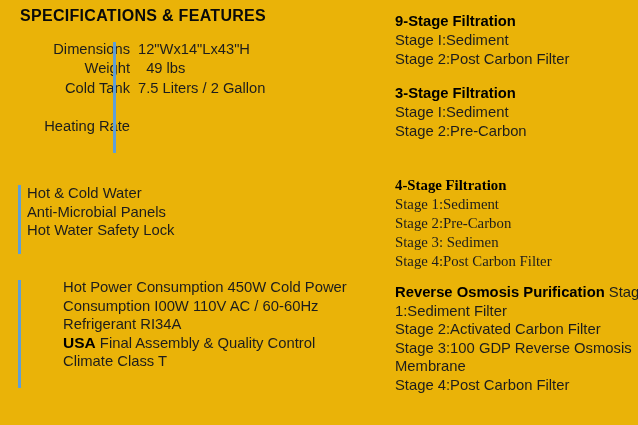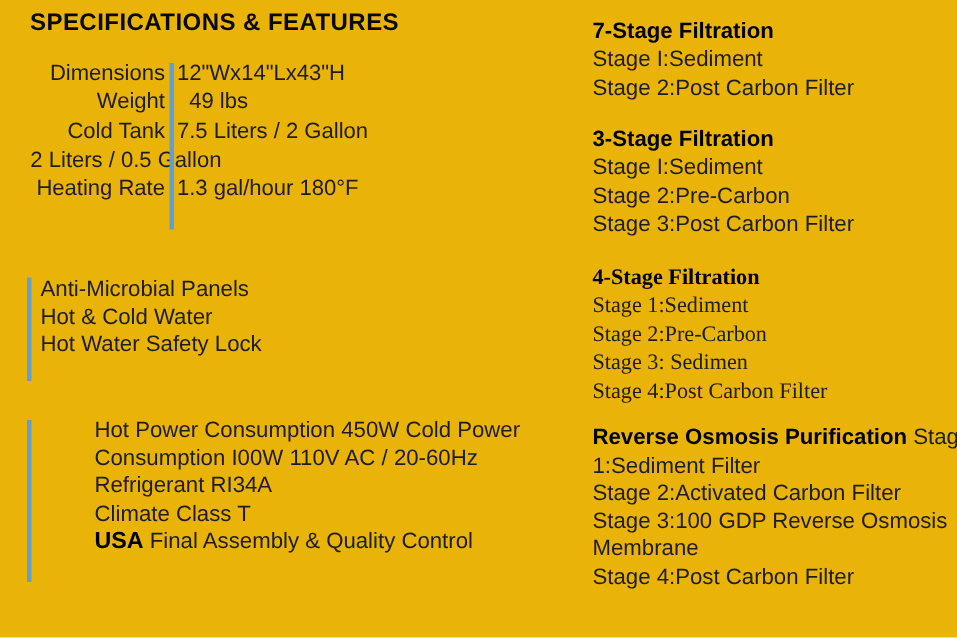--- a/index.html
+++ b/index.html
@@ -7,21 +7,21 @@
     position:relative;width:638px;height:425px;background:#eab308;overflow:hidden;
     font-family:"Liberation Sans",sans-serif;color:#1d1d1d;
   }
   .title{
     position:absolute;left:20px;top:7px;
     font-size:16px;font-weight:bold;color:#0a0a0a;letter-spacing:.3px;
     white-space:nowrap;
   }
   
   .spec-table{position:absolute;left:0;top:40px;font-size:14.7px;}
-  .spec-row{display:flex;height:19.3px;line-height:19.3px;}
+  .spec-row{display:flex;height:19.3px;line-height:19.3px;padding-left:20px;}
   .spec-label{width:110px;text-align:right;white-space:nowrap;}
   .spec-value{padding-left:8px;white-space:pre;}
   .spec-bar{position:absolute;left:113px;top:2px;width:3px;height:111px;background:#5f9fd6;}
   
   .side-bar{position:absolute;width:3px;background:#5f9fd6;}
   .bar-features{left:18px;top:185px;height:69px;}
   .bar-power{left:18px;top:280px;height:108px;}
   
   .feature-list{position:absolute;left:27px;top:184px;font-size:14.8px;line-height:18.6px;white-space:nowrap;}
   .power-list{position:absolute;left:27px;top:278px;font-size:14.8px;line-height:18.6px;white-space:nowrap;margin-left:36px;}
@@ -51,55 +51,52 @@
     </div>
     <div class="spec-row">
       <span class="spec-label">Weight</span>
       <span class="spec-value">  49 lbs</span>
     </div>
     <div class="spec-row">
       <span class="spec-label">Cold Tank</span>
       <span class="spec-value">7.5 Liters / 2 Gallon</span>
     </div>
     <div class="spec-row">
-      <span class="spec-value">   2 Liters / 0.5 Gallon</span>
     </div>
     <div class="spec-row">
       <span class="spec-label">Heating Rate</span>
-      <span class="spec-value">1.3 gal/hour 180°F</span>
     </div>
   </div>
 
   <div class="side-bar bar-features"></div>
   <div class="feature-list">
+    <div class="feat-line">Hot &amp; Cold Water</div>
     <div class="feat-line">Anti-Microbial Panels</div>
-    <div class="feat-line">Hot &amp; Cold Water</div>
     <div class="feat-line">Hot Water Safety Lock</div>
   </div>
 
   <div class="side-bar bar-power"></div>
   <div class="power-list">
     <div>Hot Power Consumption 450W Cold Power</div>
-    <div>Consumption I00W 110V AC / 20-60Hz</div>
+    <div>Consumption I00W 110V AC / 60-60Hz</div>
     <div>Refrigerant RI34A</div>
+    <div><span class="usa">USA</span><span> Final Assembly &amp; Quality Control</span></div>
     <div>Climate Class T</div>
-    <div><span class="usa">USA</span><span> Final Assembly &amp; Quality Control</span></div>
   </div>
 
   <div class="filt filt-0">
-    <div class="hd">7-Stage Filtration</div>
+    <div class="hd">9-Stage Filtration</div>
     <div class="filt-line">Stage I:Sediment</div>
     <div class="filt-line">Stage 2:Post Carbon Filter</div>
   </div>
 
   <div class="filt filt-1">
     <div class="hd">3-Stage Filtration</div>
     <div class="filt-line">Stage I:Sediment</div>
     <div class="filt-line">Stage 2:Pre-Carbon</div>
-    <div class="filt-line">Stage 3:Post Carbon Filter</div>
   </div>
 
   <div class="filt filt-2">
     <div class="hd">4-Stage Filtration</div>
     <div class="filt-line">Stage 1:Sediment</div>
     <div class="filt-line">Stage 2:Pre-Carbon</div>
     <div class="filt-line">Stage 3: Sedimen</div>
     <div class="filt-line">Stage 4:Post Carbon Filter</div>
   </div>
 

